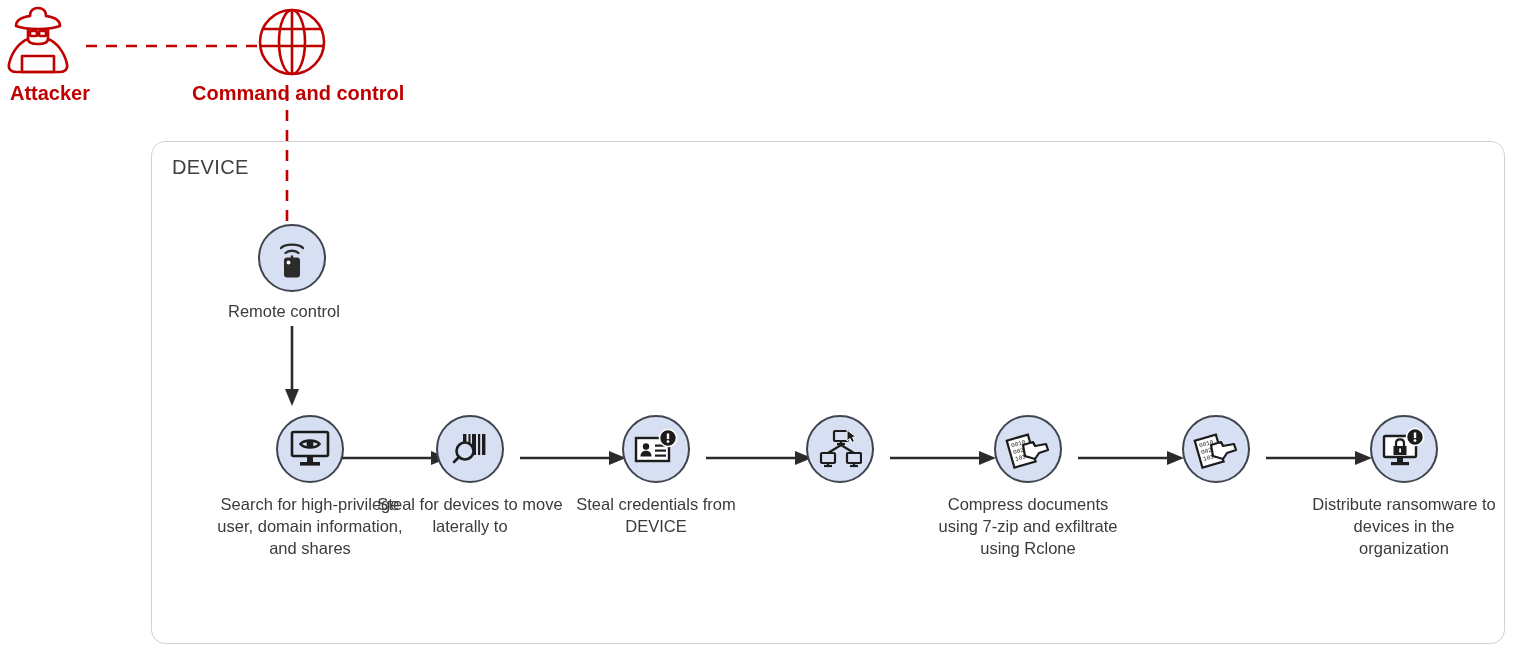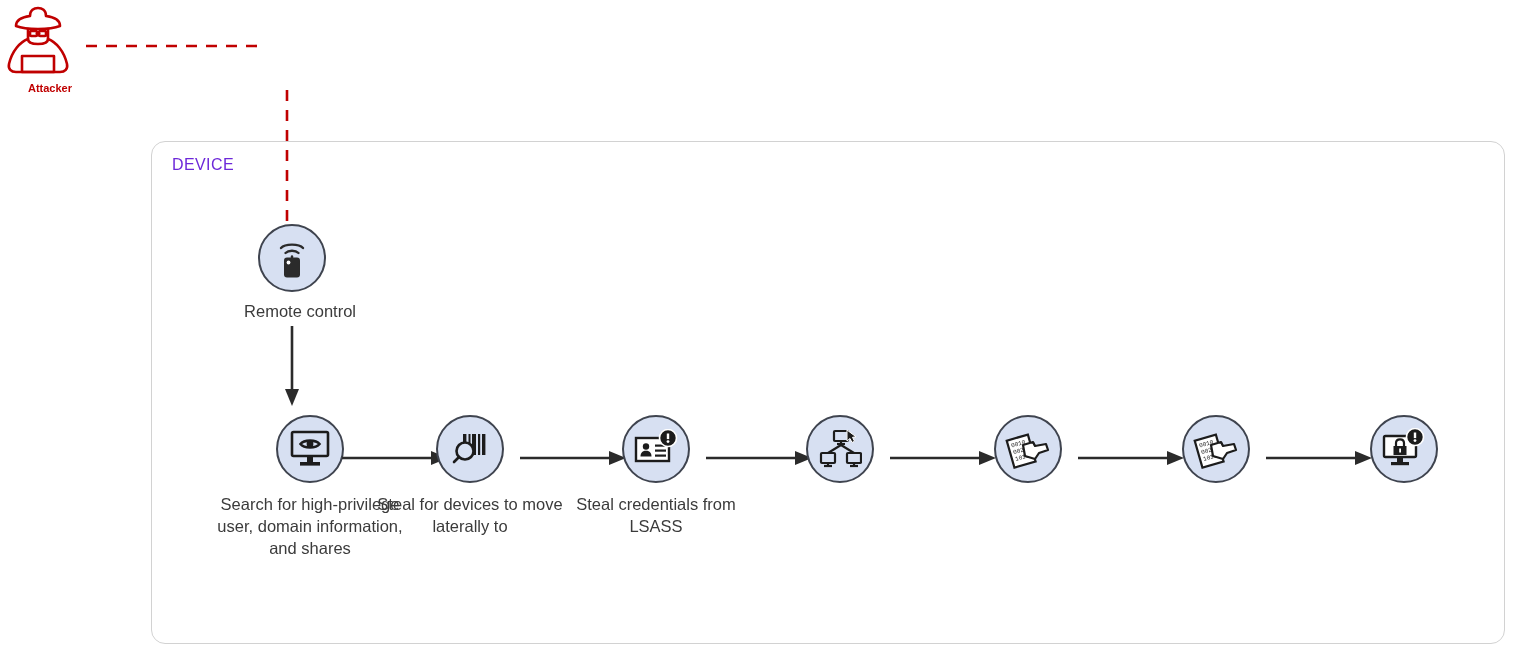--- a/index.html
+++ b/index.html
@@ -15,21 +15,21 @@
     color: #3b3b3b;
     overflow: hidden;
   }
 
   
   #external-group { position: absolute; left: 0; top: 0; width: 460px; height: 130px; }
 
   .ext-node { position: absolute; text-align: center; }
   .ext-icon { display: block; }
   .ext-label {
-    font-size: 11px;
+    font-size: 20px;
     font-weight: bold;
     color: #c00000;
     margin-top: 4px;
     white-space: nowrap;
   }
 
   #attacker-node { left: 0px; top: 6px; width: 100px; }
   #c2-node { left: 192px; top: 6px; width: 200px; }
 
   
@@ -41,33 +41,33 @@
     height: 503px;
     border: 1px solid #d2d2d2;
     border-radius: 14px;
     background: transparent;
     box-sizing: border-box;
   }
   #device-title {
     position: absolute;
     left: 172px;
     top: 156px;
-    font-size: 16px;
+    font-size: 20px;
     font-weight: normal;
-    color: #6d28d9;
+    color: #404040;
     letter-spacing: 0.4px;
   }
 
   
   #remote-control-node {
     position: absolute;
     left: 228px;
     top: 224px;
     width: 128px;
-    text-align: right;
+    text-align: left;
   }
   .node-circle {
     width: 68px;
     height: 68px;
     border-radius: 50%;
     background: #d7e0f2;
     border: 2px solid #3f444f;
     box-sizing: border-box;
     margin: 0 auto;
     display: flex;
@@ -138,20 +138,32 @@
         <line x1="37" y1="27.5" x2="39" y2="27.5"></line>
 
         <path d="M28 33 C20 36 12 45 9 58 C8 63 11 66 16 66 L60 66 C65 66 68 63 67 58 C64 45 56 36 48 33"></path>
 
         <rect x="22" y="50" width="32" height="16"></rect>
       </g>
     </svg>
     <div class="ext-label">Attacker</div>
   </div>
 
+  <div class="ext-node" id="c2-node">
+    <svg class="ext-icon" width="72" height="72" viewBox="0 0 72 72" style="margin:0 auto;display:block;">
+      <g fill="none" stroke="#c00000" stroke-width="2.6">
+        <circle cx="36" cy="36" r="32"></circle>
+        <ellipse cx="36" cy="36" rx="13" ry="32"></ellipse>
+        <line x1="36" y1="4" x2="36" y2="68"></line>
+        <line x1="7" y1="23" x2="65" y2="23"></line>
+        <line x1="4.5" y1="40" x2="67.5" y2="40"></line>
+      </g>
+    </svg>
+    <div class="ext-label">Command and control</div>
+  </div>
 </div>
 
 <div id="device-container"></div>
 <div id="device-title">DEVICE</div>
 
 <div id="remote-control-node">
   <div class="node-circle">
     <svg width="40" height="42" viewBox="0 0 40 42">
       <g fill="none" stroke="#2b2b2b" stroke-width="2.4" stroke-linecap="round">
         <path d="M9 11 C13 6.5 27 6.5 31 11"></path>
@@ -225,21 +237,21 @@
           <path d="M7.5 27.5 C7.5 23.5 10 21.8 13 21.8 C16 21.8 18.5 23.5 18.5 27.5 Z"></path>
           <rect x="22" y="15.5" width="11" height="2.2"></rect>
           <rect x="22" y="20.5" width="11" height="2.2"></rect>
           <rect x="22" y="25.5" width="11" height="2.2"></rect>
         </g>
         <circle cx="35" cy="9" r="8.5" fill="#1c1c1c" stroke="#ffffff" stroke-width="1.6"></circle>
         <rect x="33.8" y="4.5" width="2.4" height="5.6" fill="#ffffff"></rect>
         <circle cx="35" cy="12.6" r="1.4" fill="#ffffff"></circle>
       </svg>
     </div>
-    <div class="step-label">Steal credentials from LSASS</div>
+    <div class="step-label">Steal credentials from DEVICE</div>
   </div>
 
   <svg class="h-arrow" style="left:510px;" width="110" height="18">
     <line x1="0" y1="9" x2="92" y2="9" stroke="#2b2b2b" stroke-width="2.6"></line>
     <polygon points="106,9 89,2 89,16" fill="#2b2b2b"></polygon>
   </svg>
 
   <div class="step" style="left:548px;">
     <div class="node-circle">
       <svg width="44" height="42" viewBox="0 0 44 42">
@@ -278,20 +290,21 @@
           <g fill="#1c1c1c" font-family="'Liberation Mono', monospace" font-size="6">
             <text x="8" y="16">0010</text>
             <text x="8" y="23">0020</text>
             <text x="8" y="30">1011</text>
           </g>
         </g>
         <path d="M18 17 L28 14 L30 18 L41 16 L43 22 L34 25 L30 31 L20 28 Z" fill="#ffffff" stroke="#1c1c1c" stroke-width="2.2" stroke-linejoin="round"></path>
         <path d="M28 14 L30 18" fill="none" stroke="#1c1c1c" stroke-width="1.6"></path>
       </svg>
     </div>
+    <div class="step-label">Compress documents using 7-zip and exfiltrate using Rclone</div>
   </div>
 
   <svg class="h-arrow" style="left:882px;" width="110" height="18">
     <line x1="0" y1="9" x2="92" y2="9" stroke="#2b2b2b" stroke-width="2.6"></line>
     <polygon points="106,9 89,2 89,16" fill="#2b2b2b"></polygon>
   </svg>
 
   <div class="step" style="left:924px;">
     <div class="node-circle">
       <svg width="46" height="42" viewBox="0 0 46 42">
@@ -323,15 +336,16 @@
         </g>
         <rect x="12.5" y="18" width="13" height="9" fill="#1c1c1c"></rect>
         <rect x="18.2" y="20.5" width="1.8" height="4" fill="#ffffff"></rect>
         <rect x="16" y="29" width="6" height="5" fill="#1c1c1c"></rect>
         <rect x="10" y="34" width="18" height="3.2" fill="#1c1c1c"></rect>
         <circle cx="34" cy="9" r="8.5" fill="#1c1c1c" stroke="#ffffff" stroke-width="1.6"></circle>
         <rect x="32.8" y="4.5" width="2.4" height="5.6" fill="#ffffff"></rect>
         <circle cx="34" cy="12.6" r="1.4" fill="#ffffff"></circle>
       </svg>
     </div>
+    <div class="step-label">Distribute ransomware to devices in the organization</div>
   </div>
 
 </div>
 
 </body></html>

